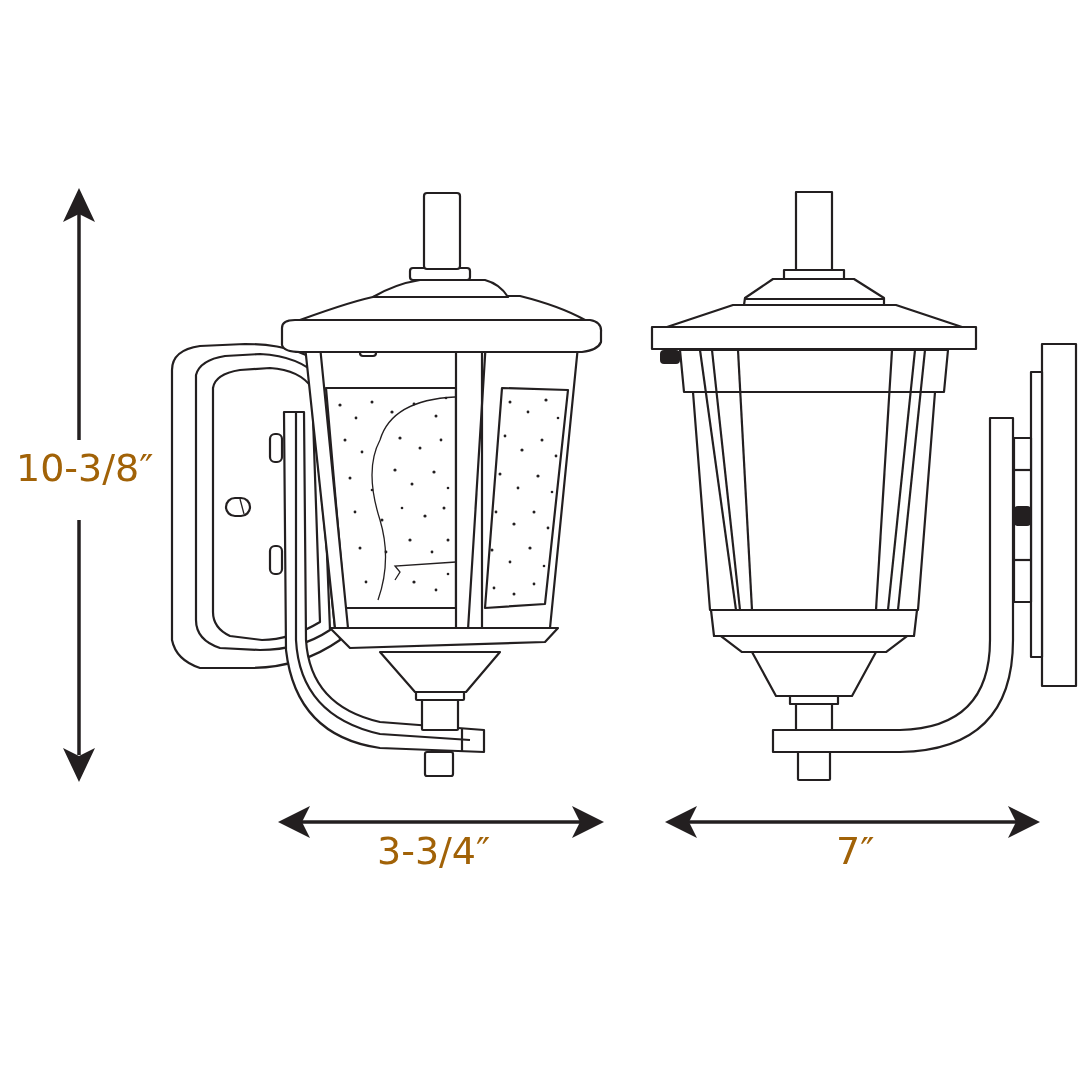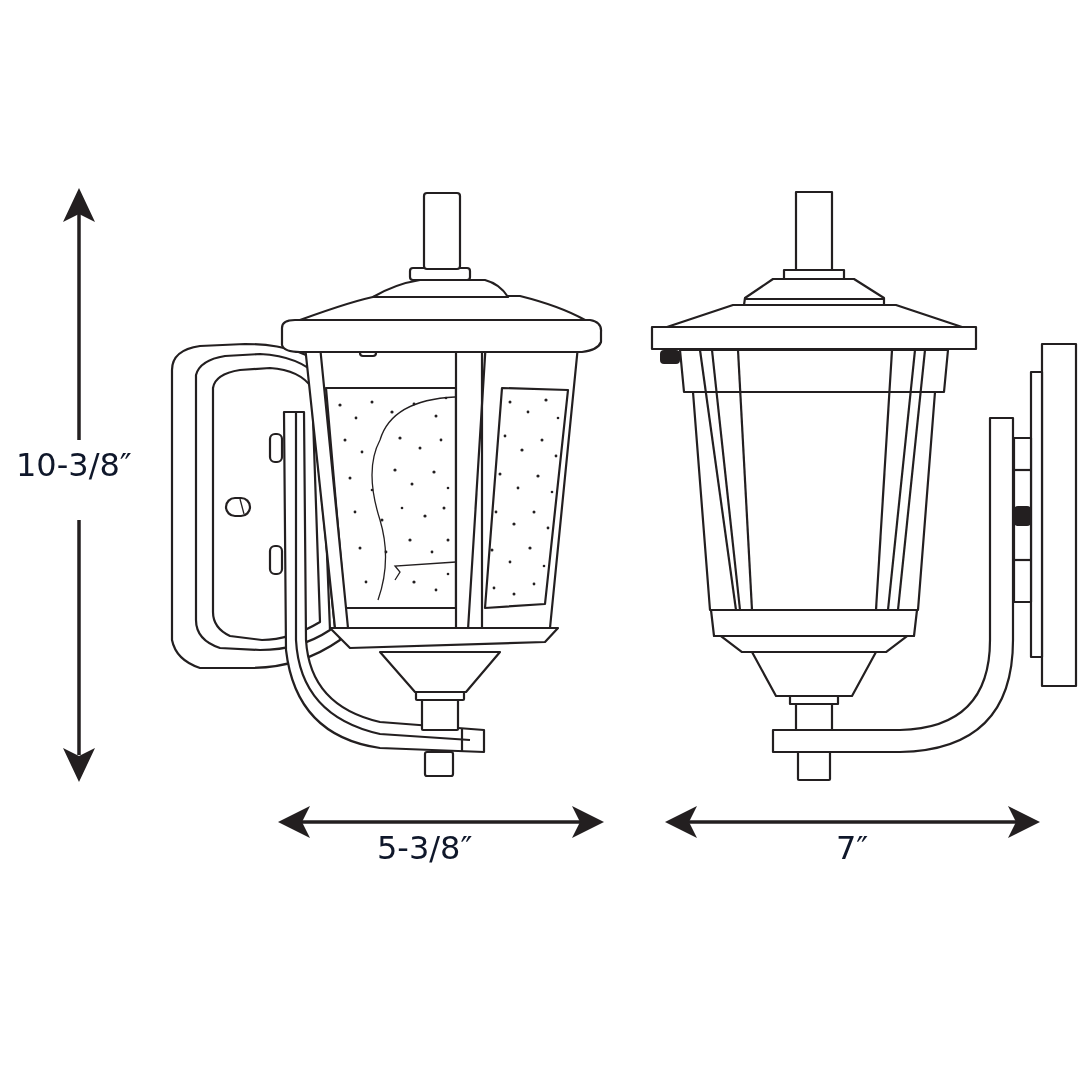--- a/index.html
+++ b/index.html
@@ -8,22 +8,22 @@
     svg { position: absolute; left: 0; top: 0; }
     .ln { fill: #ffffff; stroke: #231f20; stroke-width: 2.2; stroke-linejoin: round; }
     .ln-nf { fill: none; stroke: #231f20; stroke-width: 2.2; stroke-linejoin: round; }
     .thin { fill: none; stroke: #231f20; stroke-width: 1.3; }
     .dim { stroke: #231f20; stroke-width: 3.5; fill: none; }
     .head { fill: #231f20; stroke: none; }
     .dot { fill: #231f20; }
     .label {
       position: absolute;
       font-family: "DejaVu Sans", sans-serif;
-      font-size: 32px;
-      color: #0f172a;
+      font-size: 38px;
+      color: #a16207;
       line-height: 1;
       white-space: nowrap;
       text-align: right;
     }
     #lbl-height { left: 16px; top: 449px; }
     #lbl-side { left: 377px; top: 832px; }
     #lbl-front { left: 836px; top: 832px; }
   </style>
 </head>
 <body>
@@ -185,15 +185,15 @@
       <rect class="ln" x="652" y="327" width="324" height="22"></rect>
       <path class="ln" d="M667,327 L733,305 L896,305 L962,327 Z"></path>
       <path class="ln" d="M744,305 L745,298 L773,279 L854,279 L884,298 L884,305 Z"></path>
       <line class="ln-nf" x1="745" y1="299" x2="884" y2="299"></line>
       <rect class="ln" x="784" y="270" width="60" height="9"></rect>
       <rect class="ln" x="796" y="192" width="36" height="78"></rect>
     </g>
   </svg>
 
   <div class="label" id="lbl-height">10-3/8″</div>
-  <div class="label" id="lbl-side">5-3/8″</div>
+  <div class="label" id="lbl-side">3-3/4″</div>
   <div class="label" id="lbl-front">7″</div>
 </div>
 
 </body></html>

